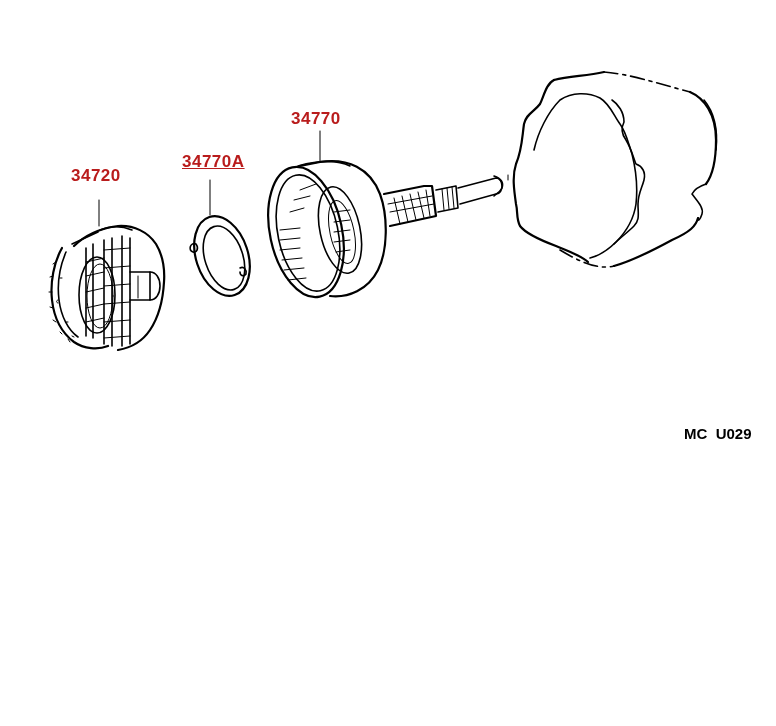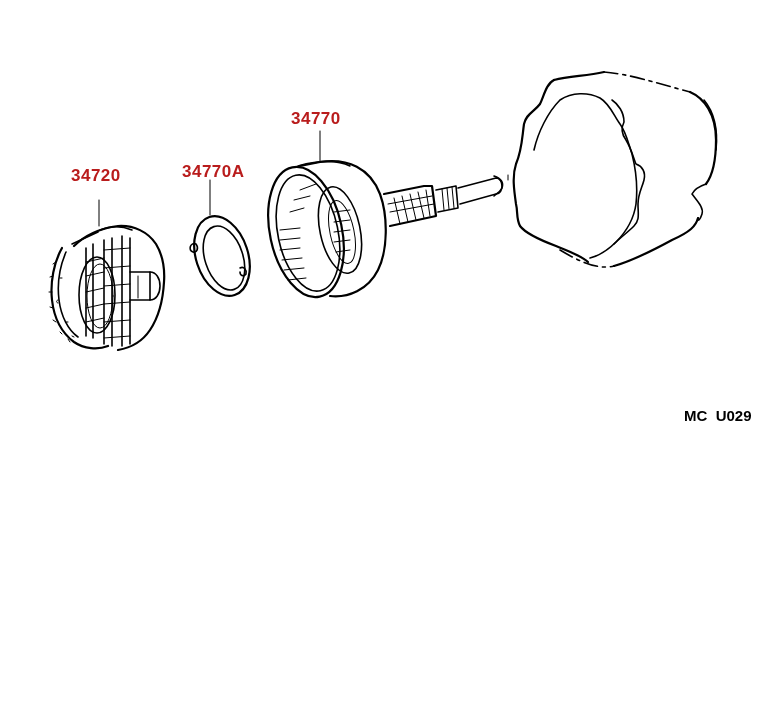--- a/index.html
+++ b/index.html
@@ -16,20 +16,21 @@
     white-space: nowrap;
   }
   .ref-code {
     position: absolute;
     font-family: "Liberation Sans", sans-serif;
     font-size: 15px;
     font-weight: bold;
     color: #000;
     line-height: 1;
     white-space: pre;
+    margin-top: 18px;
   }
   svg .ln { fill: none; stroke: #000; stroke-width: 1.6; stroke-linecap: round; stroke-linejoin: round; }
   svg .thin { fill: none; stroke: #000; stroke-width: 1; stroke-linecap: round; stroke-linejoin: round; }
   svg .thick { fill: none; stroke: #000; stroke-width: 2.2; stroke-linecap: round; stroke-linejoin: round; }
   svg .dash { fill: none; stroke: #000; stroke-width: 1.6; stroke-dasharray: 14 5 3 5; stroke-linecap: round; }
 </style>
 </head>
 <body>
 
 <div class="diagram">
@@ -116,19 +117,19 @@
       <path class="ln" d="M704,100 C714,112 718,130 716,150"></path>
 
       <path class="ln" d="M706,184 C700,186 694,190 692,194 C698,202 704,208 702,214 C700,220 698,222 698,218"></path>
 
       <path class="ln" d="M494,176 C500,178 504,182 502,188 C500,192 496,194 494,196"></path>
     </g>
   </svg>
 
   
   <div class="part-label" style="left:71px; top:167px;">34720</div>
-  <div class="part-label" style="left:182px; top:163px;">34770A</div>
+  <div class="part-label" style="left:182px; top:153px;text-decoration:underline;">34770A</div>
   <div class="part-label" style="left:291px; top:110px;">34770</div>
 
   
   <div class="ref-code" style="left:684px; top:408px;">MC  U029</div>
 
 </div>
 
 </body></html>

